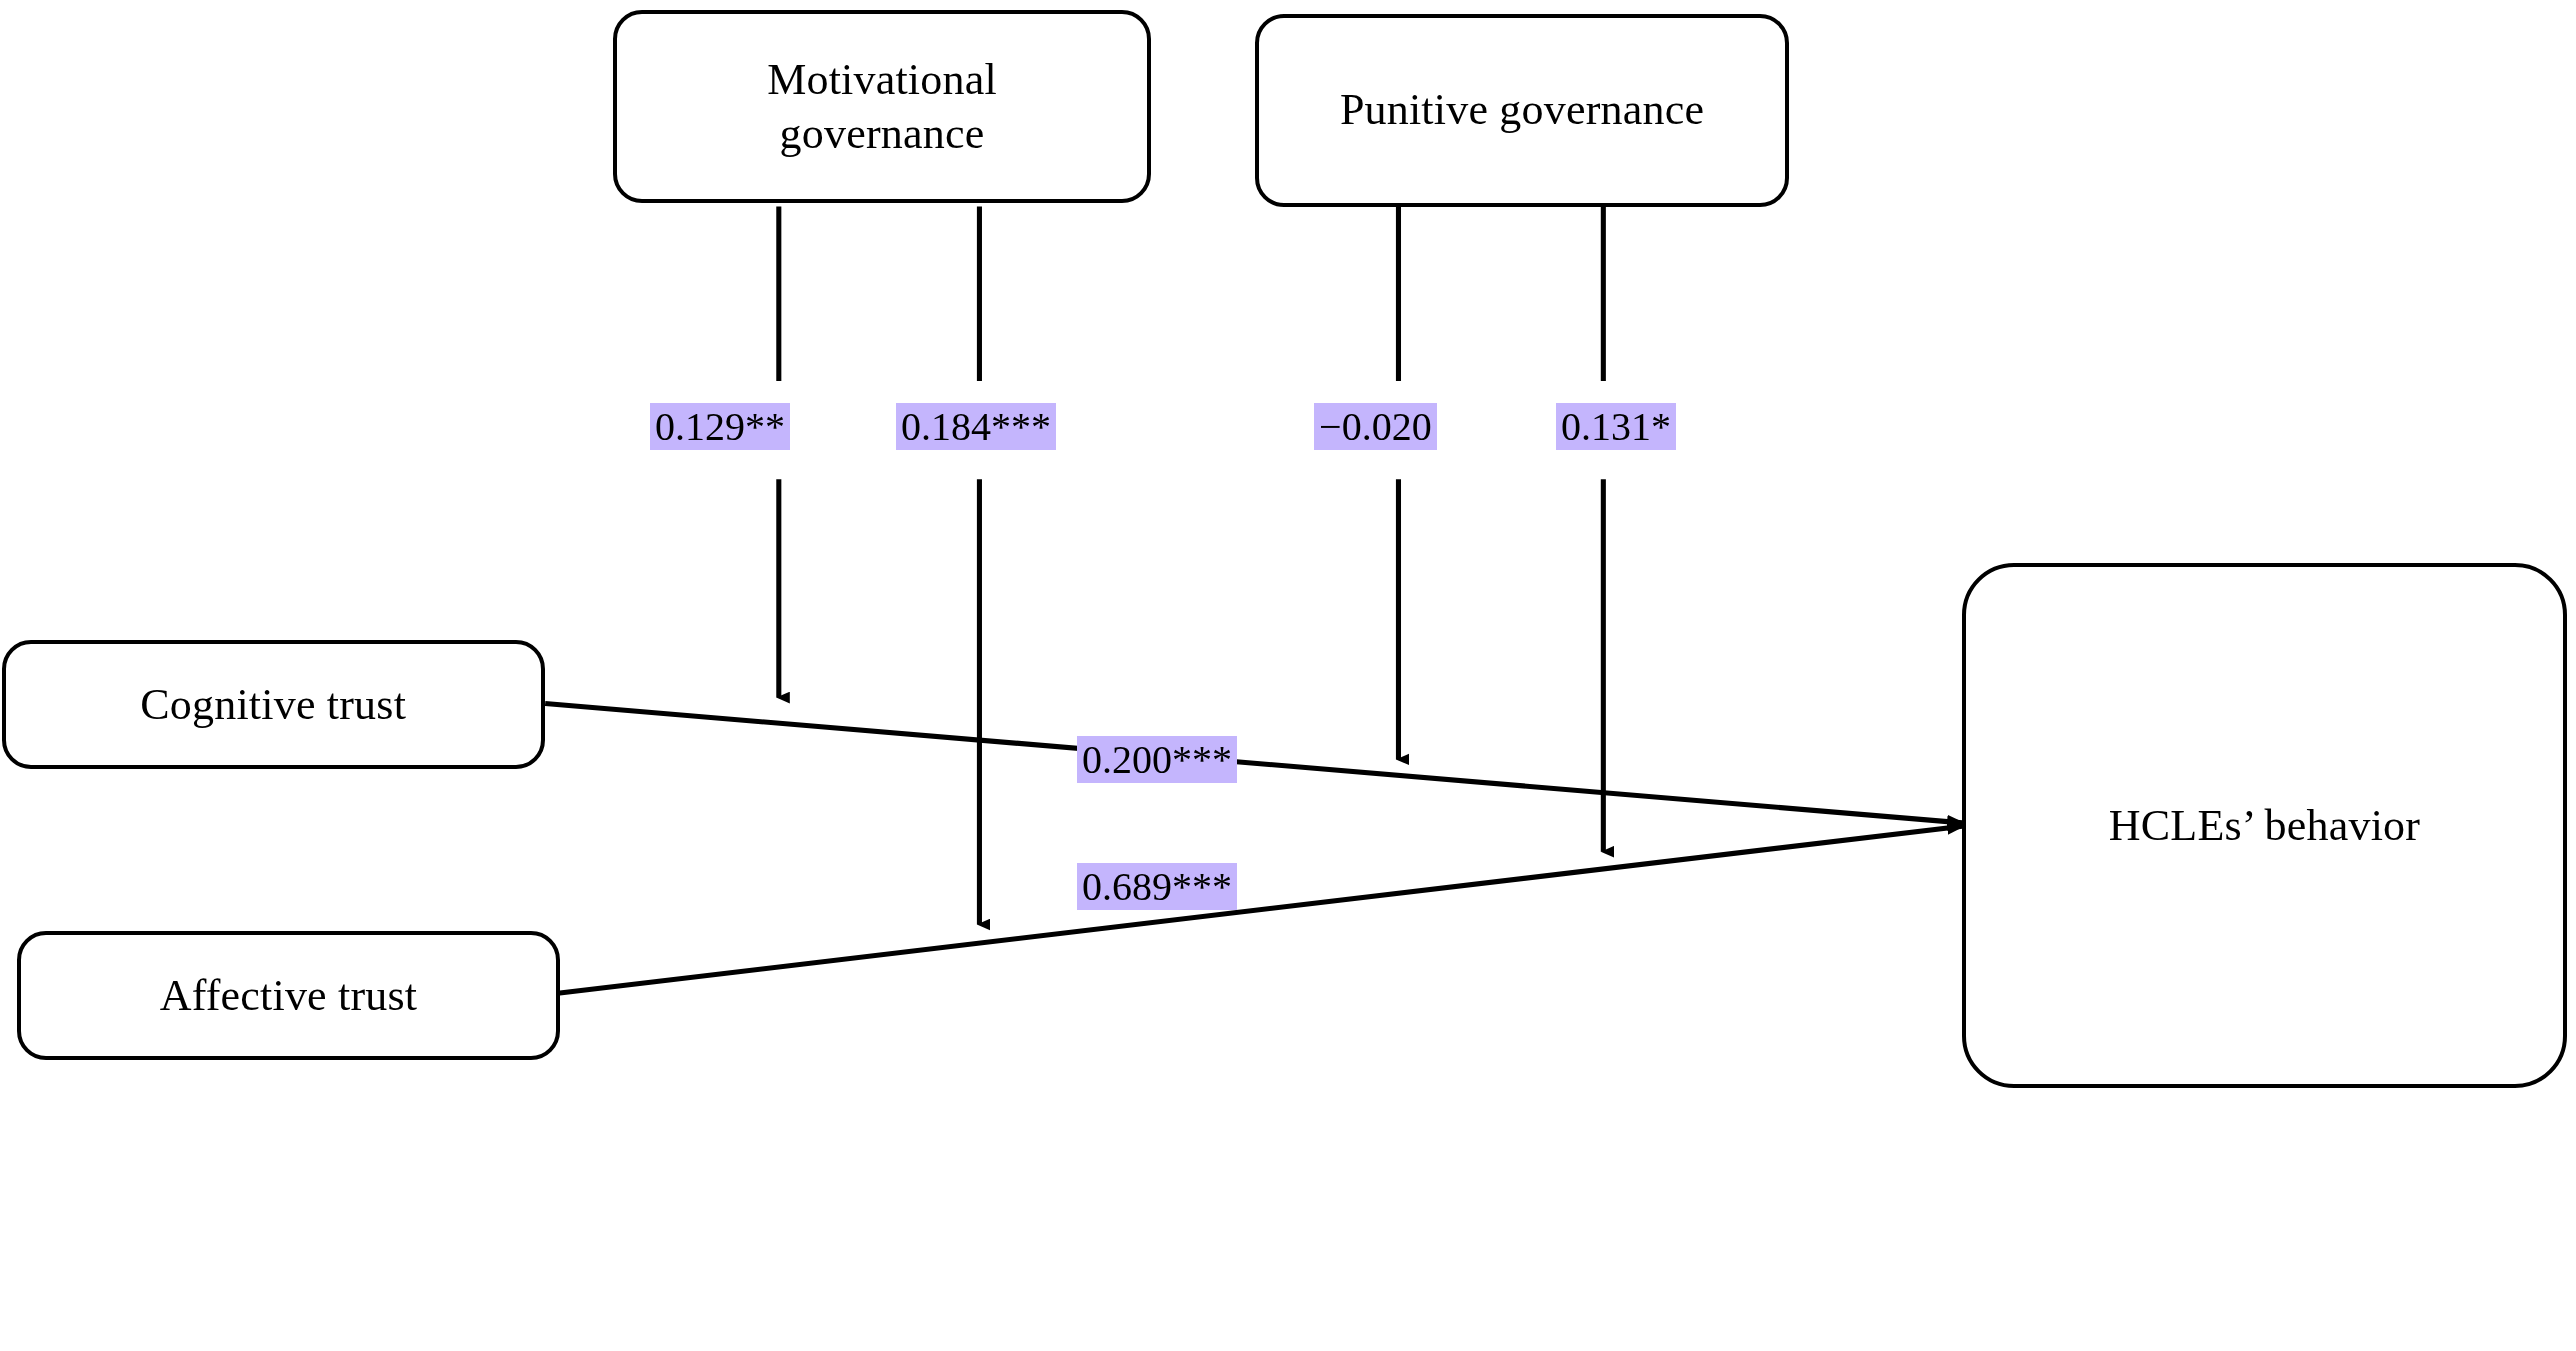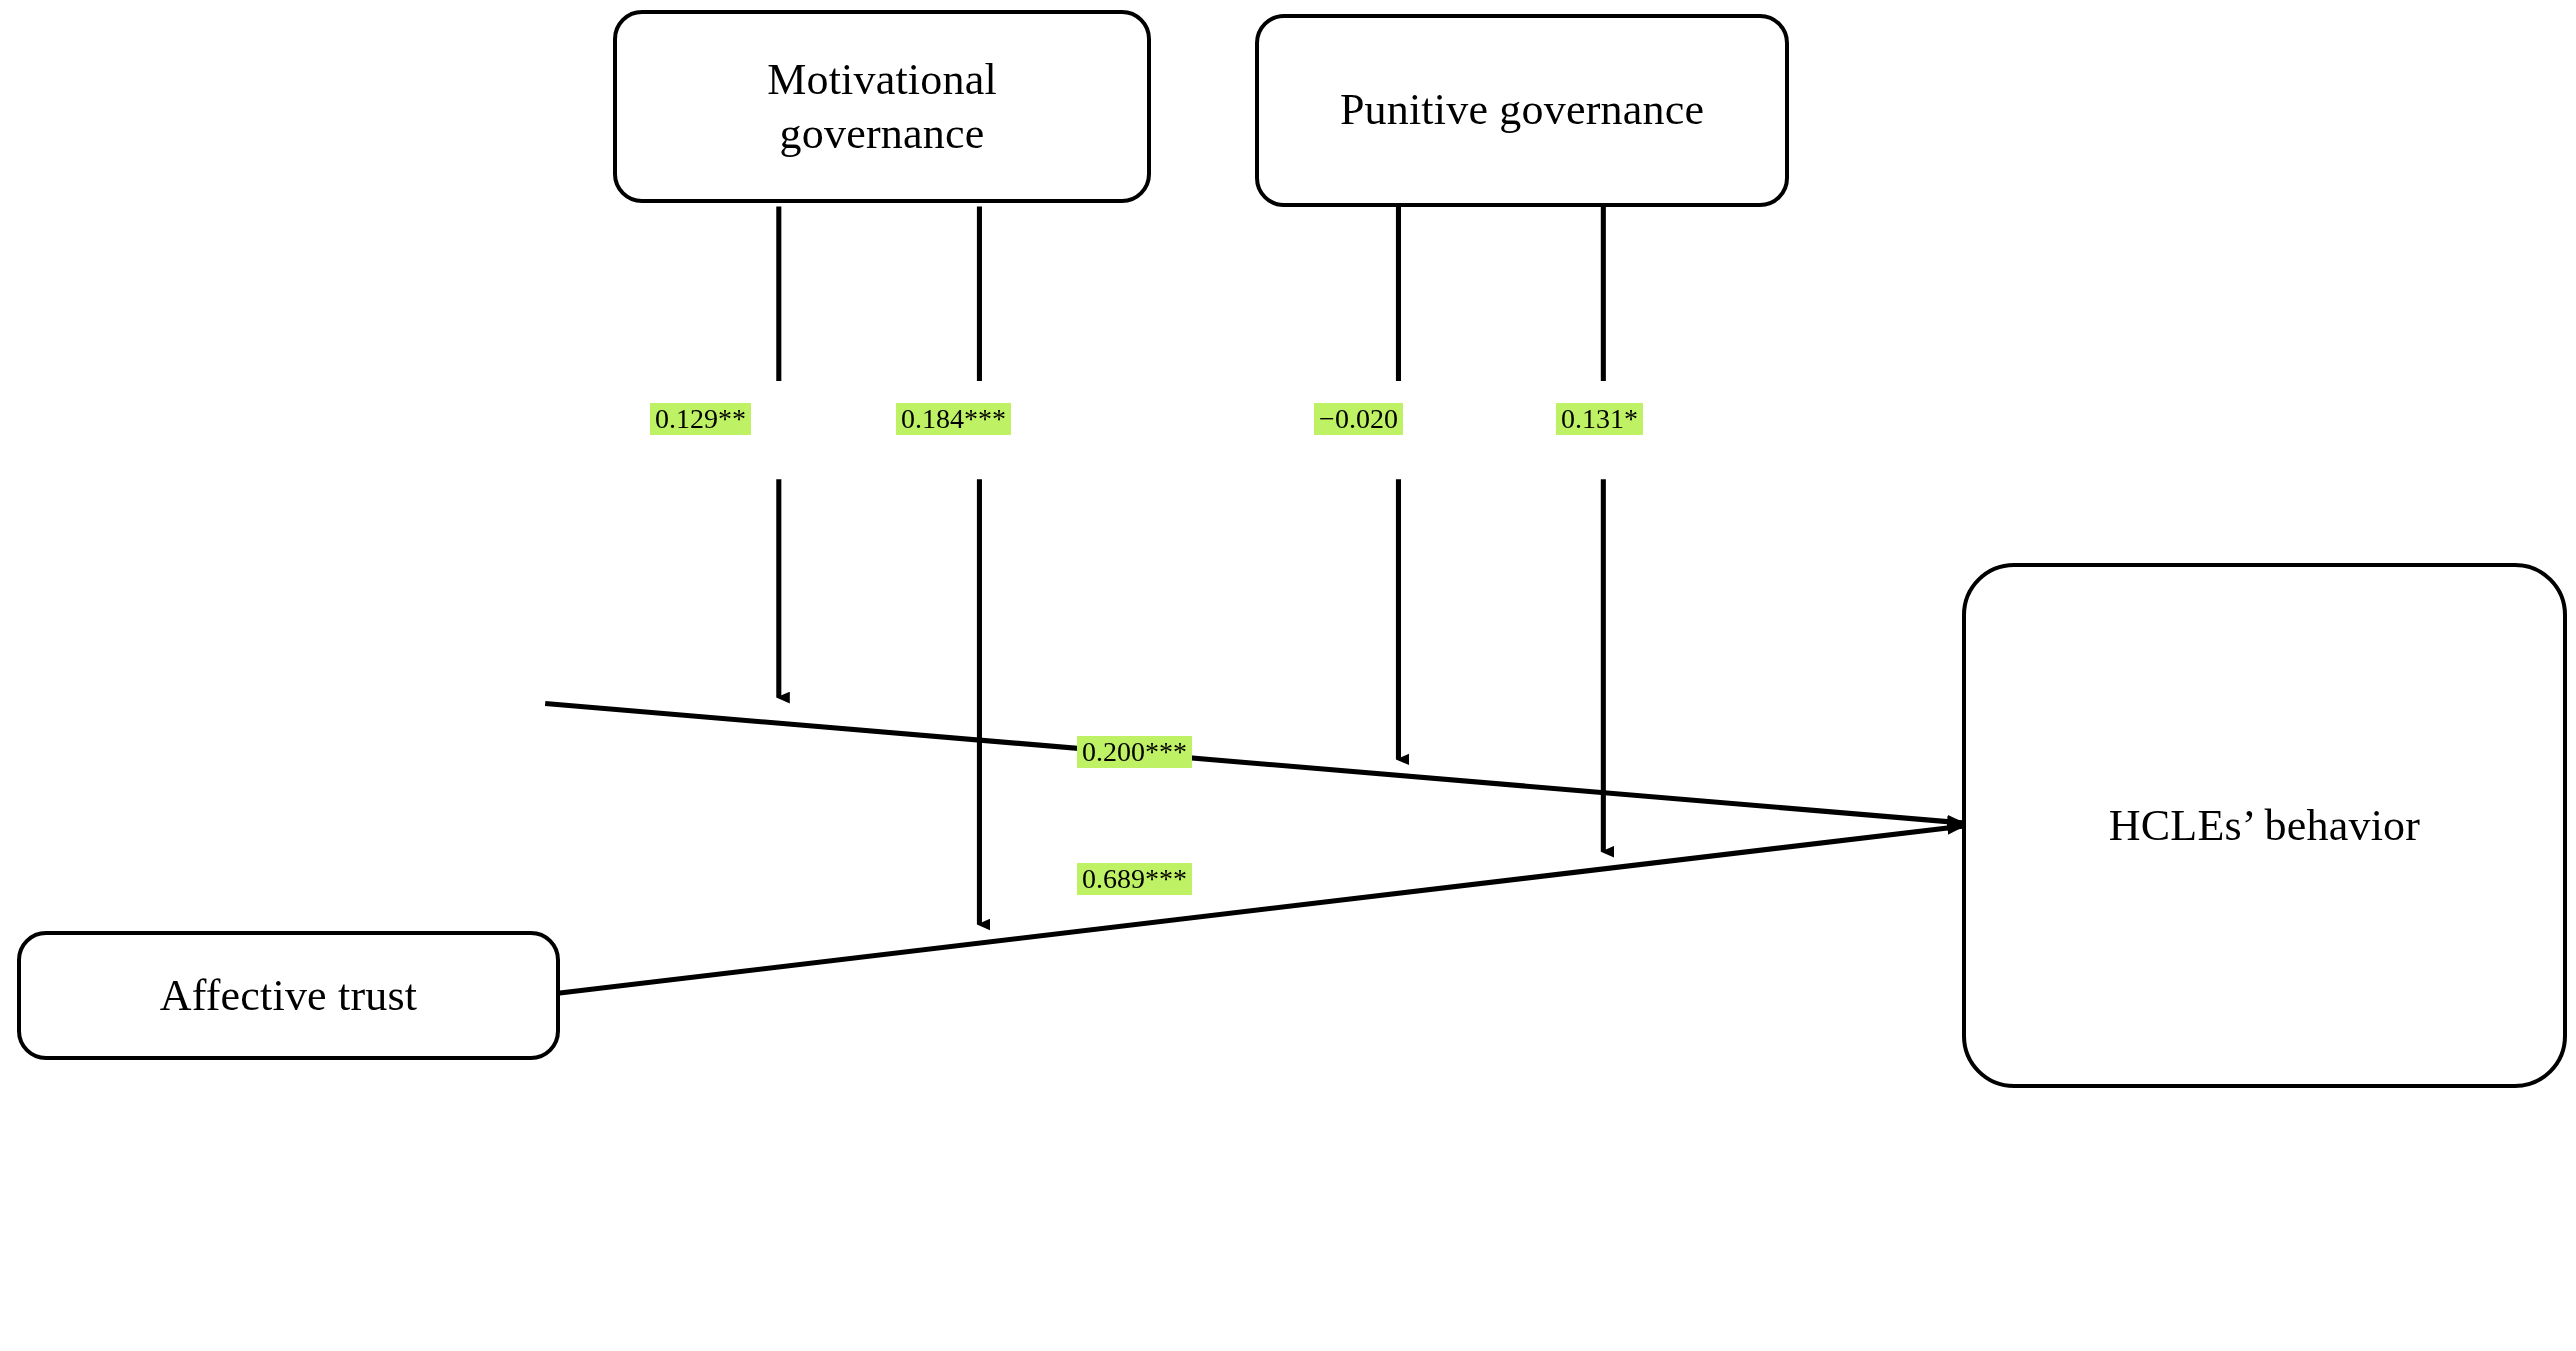--- a/index.html
+++ b/index.html
@@ -72,23 +72,23 @@
     left: 1962px;
     top: 563px;
     width: 605px;
     height: 525px;
     border-radius: 52px;
   }
   .edge-label {
     position: absolute;
     font-family: "Liberation Serif", "DejaVu Serif", serif;
     color: #000000;
-    font-size: 28px;
+    font-size: 40px;
     white-space: nowrap;
-    background: #bef264;
+    background: #c4b5fd;
     padding: 0 5.1px;
   }
   #label-mot-cog   { left: 650px;  top: 403px; }
   #label-mot-aff   { left: 896px; top: 403px; text-align: center; }
   #label-pun-cog   { left: 1314px; top: 403px; }
   #label-pun-aff   { left: 1556px; top: 403px; }
   #label-cog-hcles { left: 1077px; top: 736px; }
   #label-aff-hcles { left: 1077px; top: 863px; }
   .footnote {
     position: absolute;
@@ -135,20 +135,23 @@
 
   <div class="node-box" id="box-motivational">
     <span class="node-label">Motivational
 governance</span>
   </div>
 
   <div class="node-box" id="box-punitive">
     <span class="node-label">Punitive governance</span>
   </div>
 
+  <div class="node-box" id="box-cognitive">
+    <span class="node-label">Cognitive trust</span>
+  </div>
 
   <div class="node-box" id="box-affective">
     <span class="node-label">Affective trust</span>
   </div>
 
   <div class="node-box" id="box-hcles">
     <span class="node-label">HCLEs’ behavior</span>
   </div>
 
   <div class="edge-label" id="label-mot-cog">0.129**</div>

